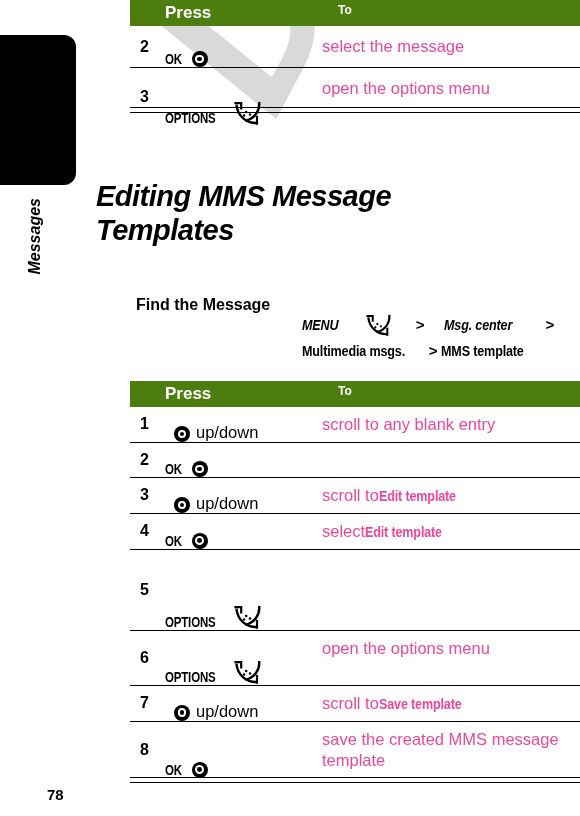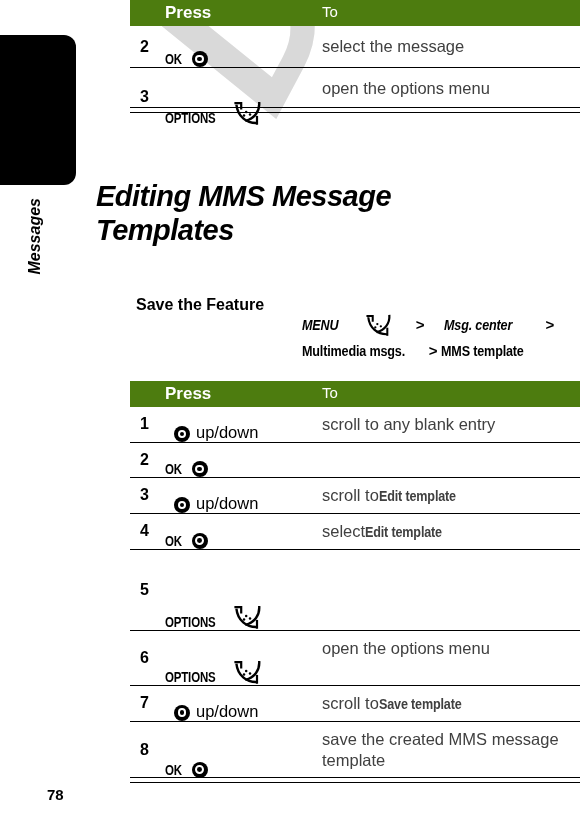--- a/index.html
+++ b/index.html
@@ -107,23 +107,23 @@
     position: relative;
   }
   .proc-head .h-press {
     position: absolute;
     left: 35px; top: 3px;
     font-size: 17px;
     font-weight: bold;
   }
   .proc-head .h-to {
     position: absolute;
-    left: 192px; top: 3px;
-    font-size: 15px;
-    font-weight: normal;
+    left: 208px; top: 3px;
+    font-size: 12px;
+    font-weight: bold;
   }
   .proc-row {
     position: relative;
     border-bottom: 1.6px solid #000000;
     min-height: 40px;
     display: flex;
     align-items: stretch;
   }
   .proc-row.no-rule { border-bottom: none; }
   .col-num {
@@ -147,21 +147,21 @@
     gap: 6px;
   }
   .col-to {
     flex: 1 1 auto;
     display: flex;
     align-items: center;
     padding: 7px 4px 7px 0px;
     box-sizing: border-box;
     font-size: 16.5px;
     line-height: 1.27;
-    color: #404040;
+    color: #ec4899;
   }
   .col-to.top-align { align-items: flex-start; }
 
   .key-label {
     font-size: 14px;
     font-weight: bold;
     letter-spacing: -0.2px;
     font-stretch: condensed;
     transform: scaleX(0.82);
     transform-origin: left center;
@@ -305,21 +305,21 @@
         <div class="col-to top-align" style="padding-top:10px;">open the options menu</div>
       </div>
     </div>
 
     <div class="double-rule" style="top:107px;"></div>
 
     <div class="chapter-heading" style="top:141px;">Editing MMS Message Templates</div>
 
 
 
-    <div class="findfeature-label" style="top:296px;">Save the Feature</div>
+    <div class="findfeature-label" style="top:296px;">Find the Message</div>
 
     <div class="findfeature-path" style="top:313px;">
       <div style="display:flex;align-items:center;gap:18px;font-style:italic;">
         <span class="cmdword" style="font-size:15px;">MENU</span>
         <span class="icon-softkey" style="width:28px;height:24px;margin-left:2px;">
           <svg viewBox="0 0 30 26" width="28" height="24" aria-hidden="true">
             <path d="M2.5 3.2 L8.2 3.2 L8.2 8.4" fill="none" stroke="#000" stroke-width="2.2" stroke-linecap="square"></path>
             <path d="M3.4 4.6 C4.6 16.2 13.4 23.6 24.4 23.0" fill="none" stroke="#000" stroke-width="2.4"></path>
             <path d="M24.0 23.6 L24.0 17.0" fill="none" stroke="#000" stroke-width="2.2" stroke-linecap="square"></path>
             <path d="M26.2 2.0 C26.9 11.0 21.6 18.6 12.4 20.8" fill="none" stroke="#000" stroke-width="2.4"></path>

